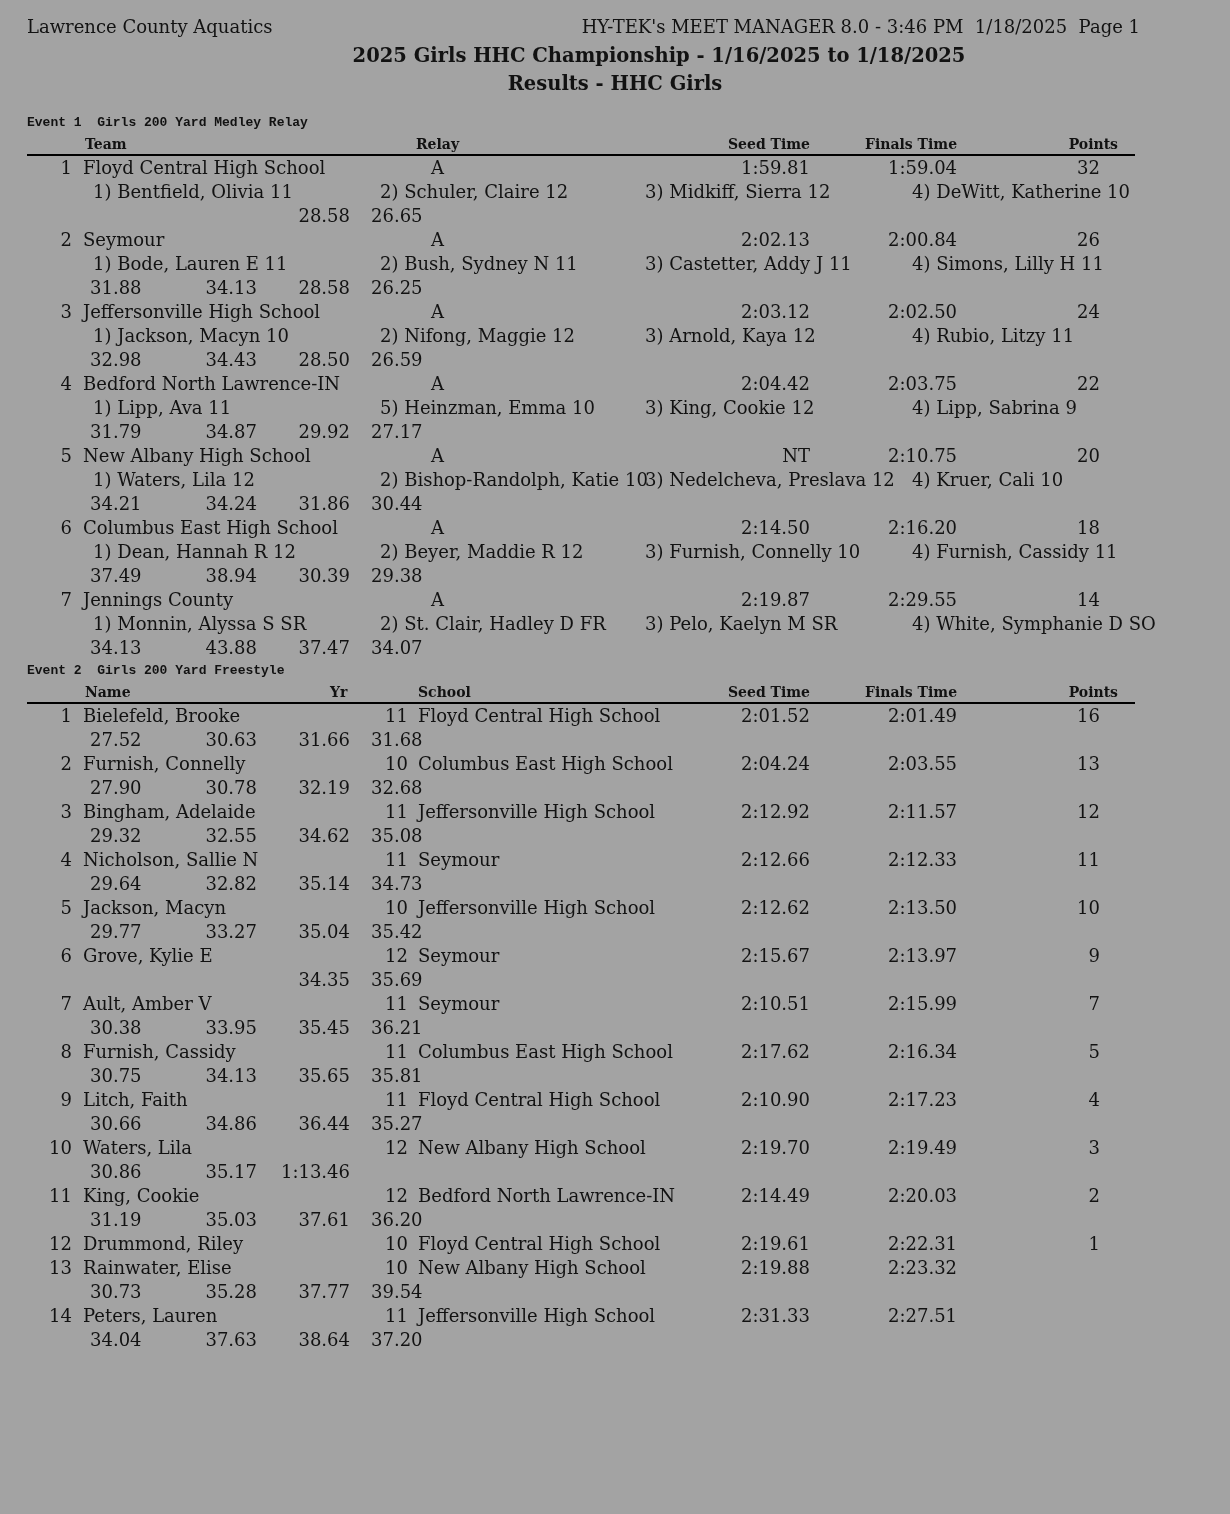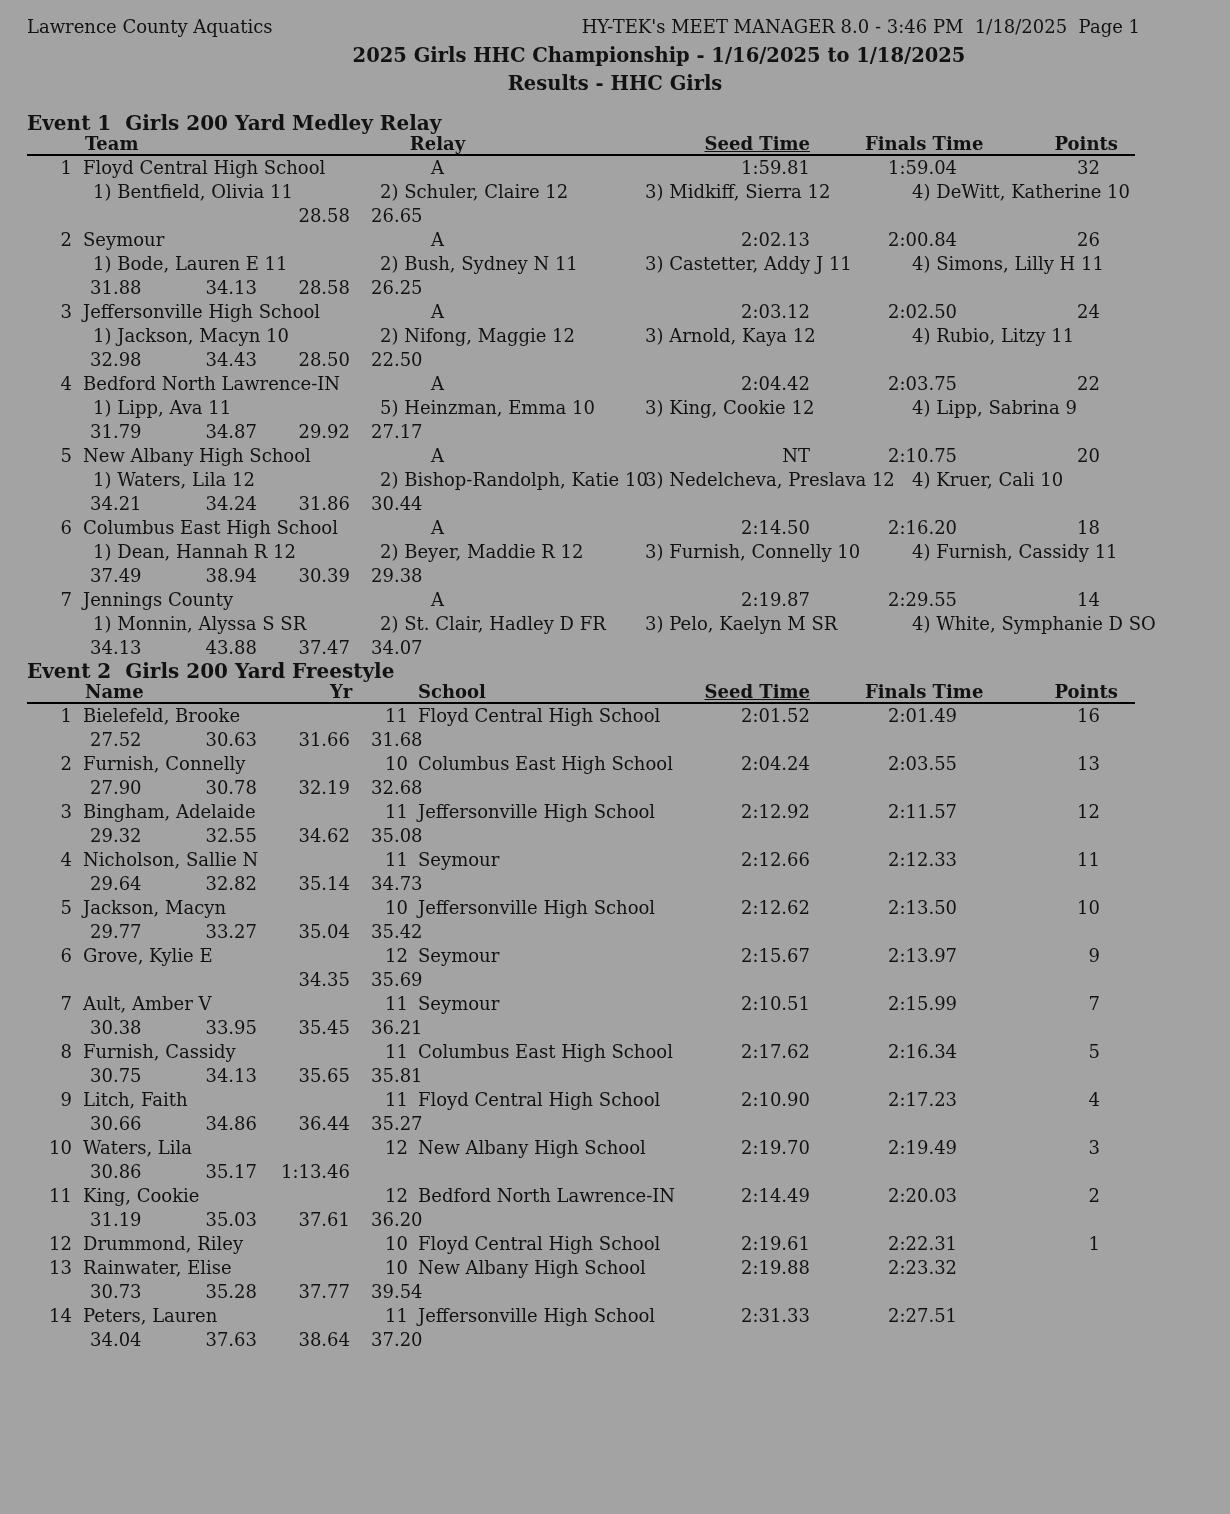--- a/index.html
+++ b/index.html
@@ -4,22 +4,22 @@
 <style>
   html,body{margin:0;padding:0;background:#fff;}
   .page{position:relative;width:1230px;height:1514px;background:#a3a3a3;overflow:hidden;
         font-family:"DejaVu Serif","Liberation Serif",serif;color:#121212;}
   .topline{position:absolute;top:16px;left:27px;width:1113px;height:24px;font-size:18px;}
   .org{position:absolute;left:0;top:0;white-space:pre;}
   .meta{position:absolute;right:0;top:0;white-space:pre;}
   .title{position:absolute;top:44px;left:0;width:1230px;text-align:center;font-weight:bold;font-size:19.5px;white-space:pre;padding-left:44px;}
   .subtitle{position:absolute;top:72px;left:0;width:1230px;text-align:center;font-weight:bold;font-size:19.5px;white-space:pre;}
   .content{position:absolute;top:112px;left:0;width:1230px;}
-  .event-title{height:22px;line-height:22px;margin-left:27px;font-weight:bold;font-size:20px;white-space:pre;}
-  .thead{position:relative;height:22px;line-height:20px;font-weight:bold;font-size:18px;}
+  .event-title{height:22px;line-height:22px;margin-left:27px;font-weight:bold;font-size:13px;white-space:pre;font-family:Liberation Mono, monospace;}
+  .thead{position:relative;height:22px;line-height:20px;font-weight:bold;font-size:14px;}
   .thead span{position:absolute;top:0;white-space:pre;}
   .rule{position:absolute;left:27px;width:1108px;bottom:0;height:0;border-bottom:2px solid #000;}
   .rows{font-size:18px;}
   .line{position:relative;height:24px;line-height:24px;}
   .line span{position:absolute;top:0;white-space:pre;}
   
   .c-rank{left:30px;width:42px;text-align:right;}
   .c-team{left:83px;}
   .c-name{left:83px;}
   .c-relay{left:380px;width:115px;text-align:center;}
@@ -30,21 +30,21 @@
   .c-points{left:1000px;width:100px;text-align:right;}
   .c-sw1{left:93px;} .c-sw2{left:371px;margin-left:9px;} .c-sw3{left:645px;} .c-sw4{left:912px;}
   .c-sp1{left:90px;width:72px;text-align:left;}
   .c-sp2{left:185px;width:72px;text-align:right;}
   .c-sp3{left:278px;width:72px;text-align:right;}
   .c-sp4{left:371px;}
   .h-team{left:85px;} .h-name{left:85px;}
   .h-relay{left:380px;width:115px;text-align:center;}
   .h-yr{left:330px;width:78px;text-align:left;}
   .h-school{left:418px;}
-  .h-seed{left:660px;width:150px;text-align:right;text-decoration:underline;}
+  .h-seed{left:660px;width:150px;text-align:right;}
   .h-finals{left:865px;}
   .h-points{left:1017px;width:101px;text-align:right;}
   .event2-gap{}
 </style>
 </head>
 <body>
 
 <div class="page">
 
   <div class="topline">
@@ -124,21 +124,21 @@
     <div class="line">
       <span class="c-sw1">1) Jackson, Macyn 10</span>
       <span class="c-sw2">2) Nifong, Maggie 12</span>
       <span class="c-sw3">3) Arnold, Kaya 12</span>
       <span class="c-sw4">4) Rubio, Litzy 11</span>
     </div>
     <div class="line">
       <span class="c-sp1">32.98</span>
       <span class="c-sp2">34.43</span>
       <span class="c-sp3">28.50</span>
-      <span class="c-sp4">22.50</span>
+      <span class="c-sp4">26.59</span>
     </div>
   </div>
 
   <div class="team-block">
     <div class="line">
       <span class="c-rank">4</span>
       <span class="c-team">Bedford North Lawrence-IN</span>
       <span class="c-relay">A</span>
       <span class="c-seed">2:04.42</span>
       <span class="c-finals">2:03.75</span>

